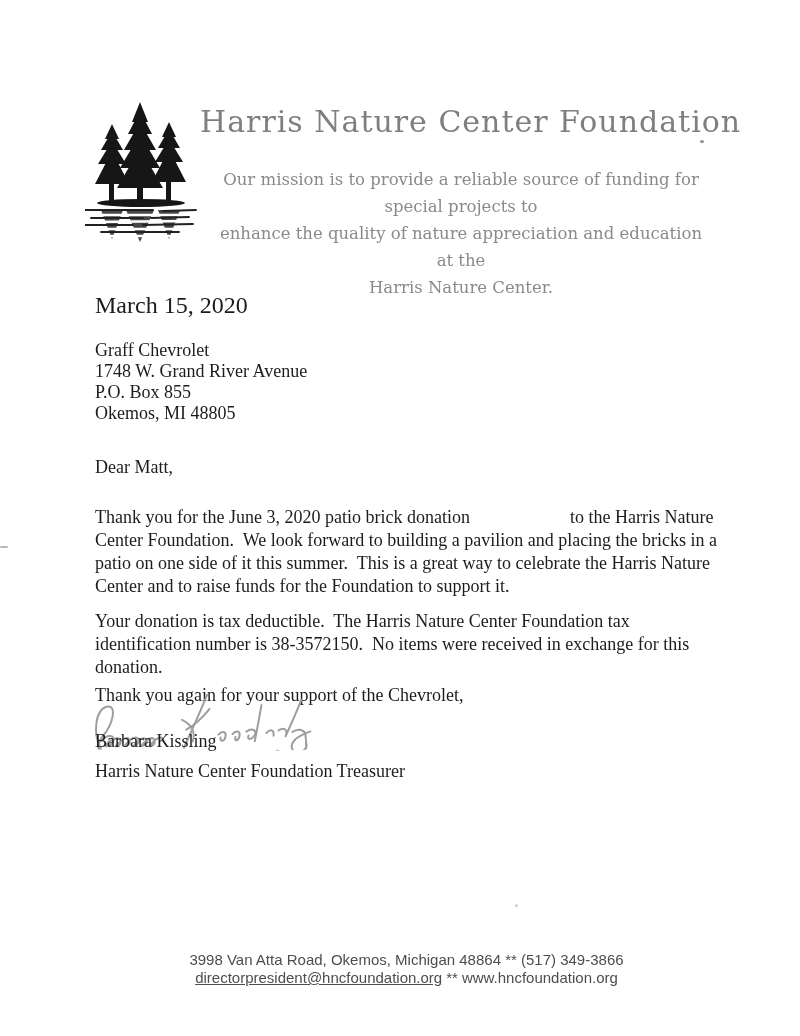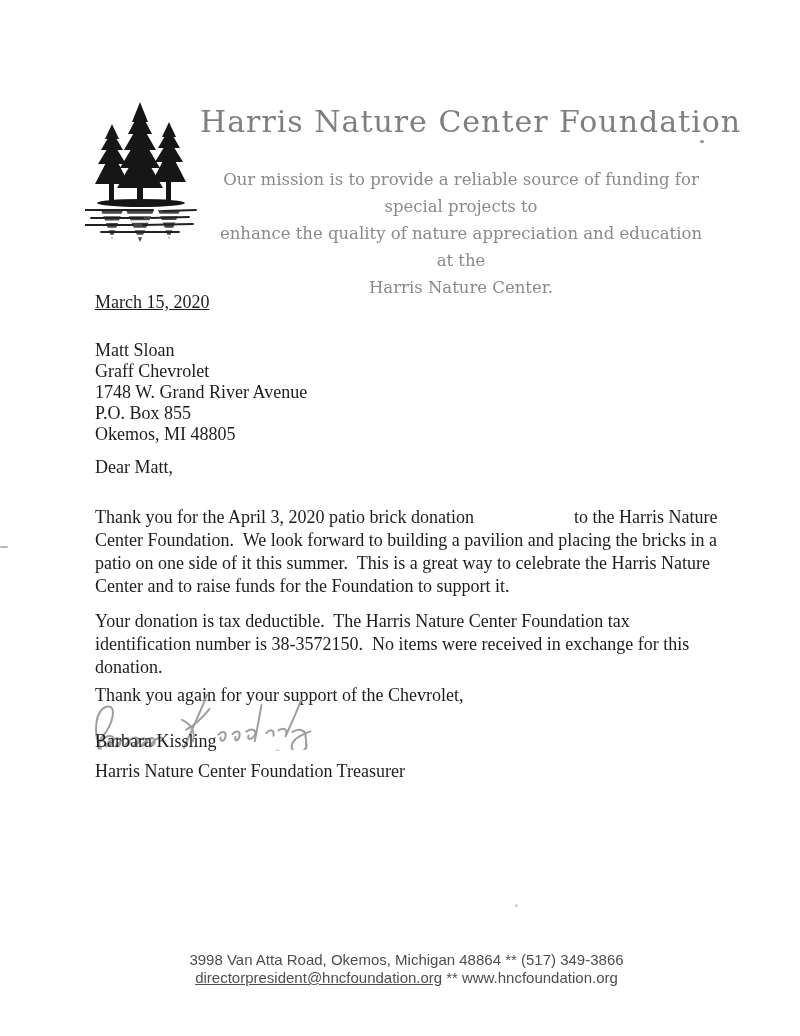--- a/index.html
+++ b/index.html
@@ -42,22 +42,21 @@
     line-height: 27px;
     color: #8a8a8a;
     margin-top: 16px;
   }
 
   
   .dateline {
     position: absolute;
     left: 95px;
     top: 292px;
-    font-size: 18px;
-    text-decoration: underline;
+    font-size: 24px;
   }
   .recipient {
     position: absolute;
     left: 95px;
     top: 340px;
     font-size: 18px;
     line-height: 21px;
   }
   .salutation {
     position: absolute;
@@ -182,30 +181,29 @@
       <div>Our mission is to provide a reliable source of funding for special projects to</div>
       <div>enhance the quality of nature appreciation and education at the</div>
       <div>Harris Nature Center.</div>
     </div>
   </header>
 
   <main>
     <div class="dateline">March 15, 2020</div>
 
     <div class="recipient">
-      <div>Matt Sloan</div>
       <div>Graff Chevrolet</div>
       <div>1748 W. Grand River Avenue</div>
       <div>P.O. Box 855</div>
       <div>Okemos, MI 48805</div>
     </div>
 
     <div class="salutation">Dear Matt,</div>
 
-    <p class="para para1"><span>Thank you for the April 3, 2020 patio brick donation</span><span class="redacted-gap"></span><span>to the Harris Nature Center Foundation.  We look forward to building a pavilion and placing the bricks in a patio on one side of it this summer.  This is a great way to celebrate the Harris Nature Center and to raise funds for the Foundation to support it.</span></p>
+    <p class="para para1"><span>Thank you for the June 3, 2020 patio brick donation</span><span class="redacted-gap"></span><span>to the Harris Nature Center Foundation.  We look forward to building a pavilion and placing the bricks in a patio on one side of it this summer.  This is a great way to celebrate the Harris Nature Center and to raise funds for the Foundation to support it.</span></p>
 
     <p class="para para2">Your donation is tax deductible.  The Harris Nature Center Foundation tax identification number is 38-3572150.  No items were received in exchange for this donation.</p>
 
     <p class="para closing">Thank you again for your support of the Chevrolet,</p>
 
     <svg class="signature-svg" width="300" height="62" viewBox="0 0 300 62" aria-hidden="true">
       <g fill="none" stroke="#9e9e9e" stroke-width="2" stroke-linecap="round" stroke-linejoin="round">
 
         <path d="M14,54 C6,38 10,14 22,12 C32,11 27,30 16,42 C12,47 10,51 12,54"></path>
         <path d="M12,48 C20,40 27,40 27,45 C27,50 20,53 18,51 C24,45 32,42 34,46 C35,50 31,53 29,52 C35,45 41,42 43,46 C44,50 40,53 38,52 C44,44 50,42 52,46 C53,50 49,53 47,52 C52,46 58,43 60,47 C61,51 57,53 55,52 C60,46 66,43 68,47 C69,51 65,54 63,53 C69,45 75,43 77,47"></path>

